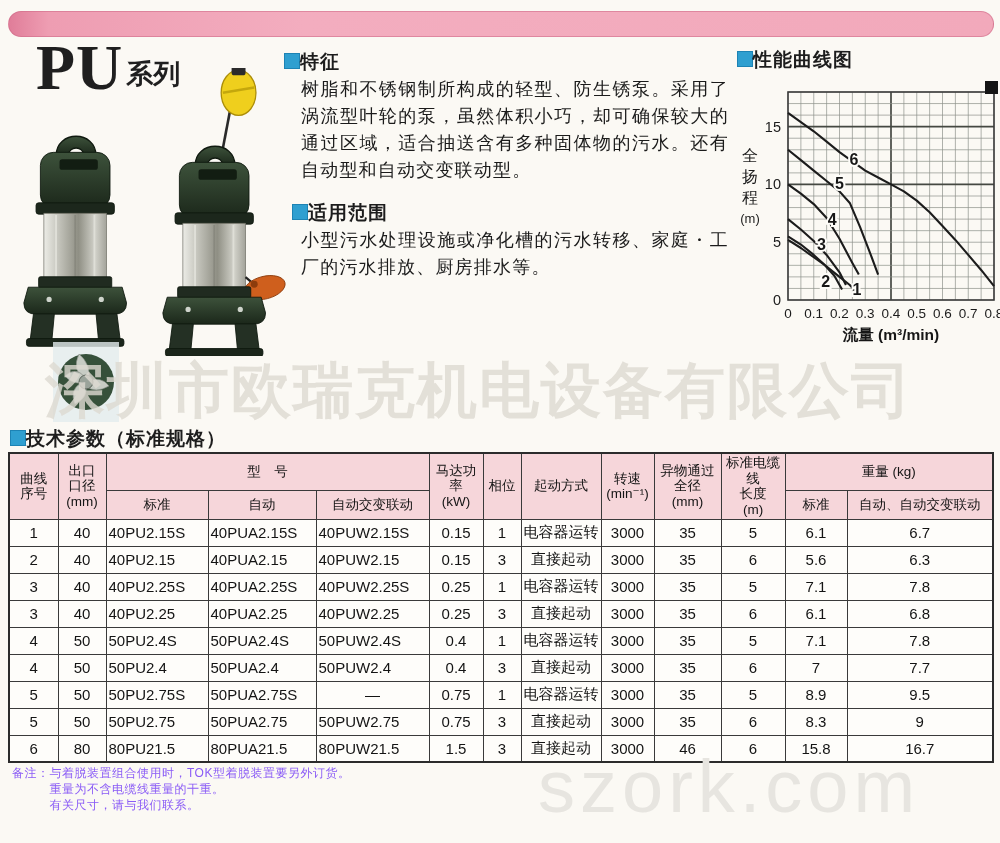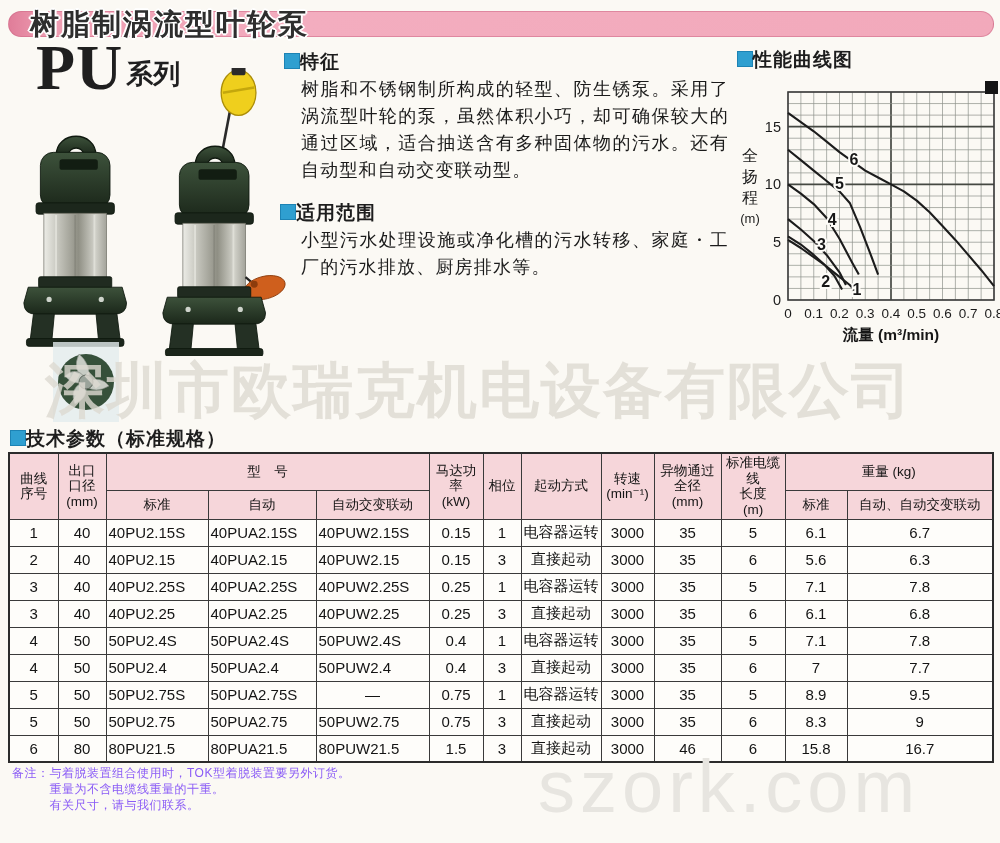--- a/index.html
+++ b/index.html
@@ -52,21 +52,20 @@
   .notes .lines{white-space:pre-line;}
 
   svg text{font-family:"Liberation Sans","DejaVu Sans",sans-serif;}
 </style>
 </head>
 <body>
 
 <div class="page">
 
   <div class="title-bar"></div>
-  <div class="title-text">树脂制涡流型叶轮泵</div>
 
   <div class="series">
     <span class="pu">PU</span>
     <span class="suffix">系列</span>
   </div>
 
   <svg style="position:absolute;left:15px;top:68px;" width="282" height="288" viewBox="0 0 282 288">
     <defs>
       <linearGradient id="steel" x1="0" y1="0" x2="1" y2="0">
         <stop offset="0" stop-color="#ecece6"></stop>
@@ -136,21 +135,21 @@
     </g>
     <circle cx="33" cy="40" r="7" fill="#9aa39a" stroke="#5d665c"></circle>
   </svg>
 
   <div class="sec-head" style="left:284px;top:49px;">
     <span class="sq"></span>
     <span class="sec-title">特征</span>
   </div>
   <div class="sec-body" style="left:301px;top:76px;width:428px;">树脂和不锈钢制所构成的轻型、防生锈泵。采用了涡流型叶轮的泵，虽然体积小巧，却可确保较大的通过区域，适合抽送含有多种固体物的污水。还有自动型和自动交变联动型。</div>
 
-  <div class="sec-head" style="left:280px;top:200px;">
+  <div class="sec-head" style="left:292px;top:200px;">
     <span class="sq"></span>
     <span class="sec-title">适用范围</span>
   </div>
   <div class="sec-body" style="left:301px;top:227px;width:428px;">小型污水处理设施或净化槽的污水转移、家庭・工厂的污水排放、厨房排水等。</div>
 
   <div class="sec-head" style="left:737px;top:47px;">
     <span class="sq"></span>
     <span class="sec-title">性能曲线图</span>
   </div>
   <div id="chart-wrap">

